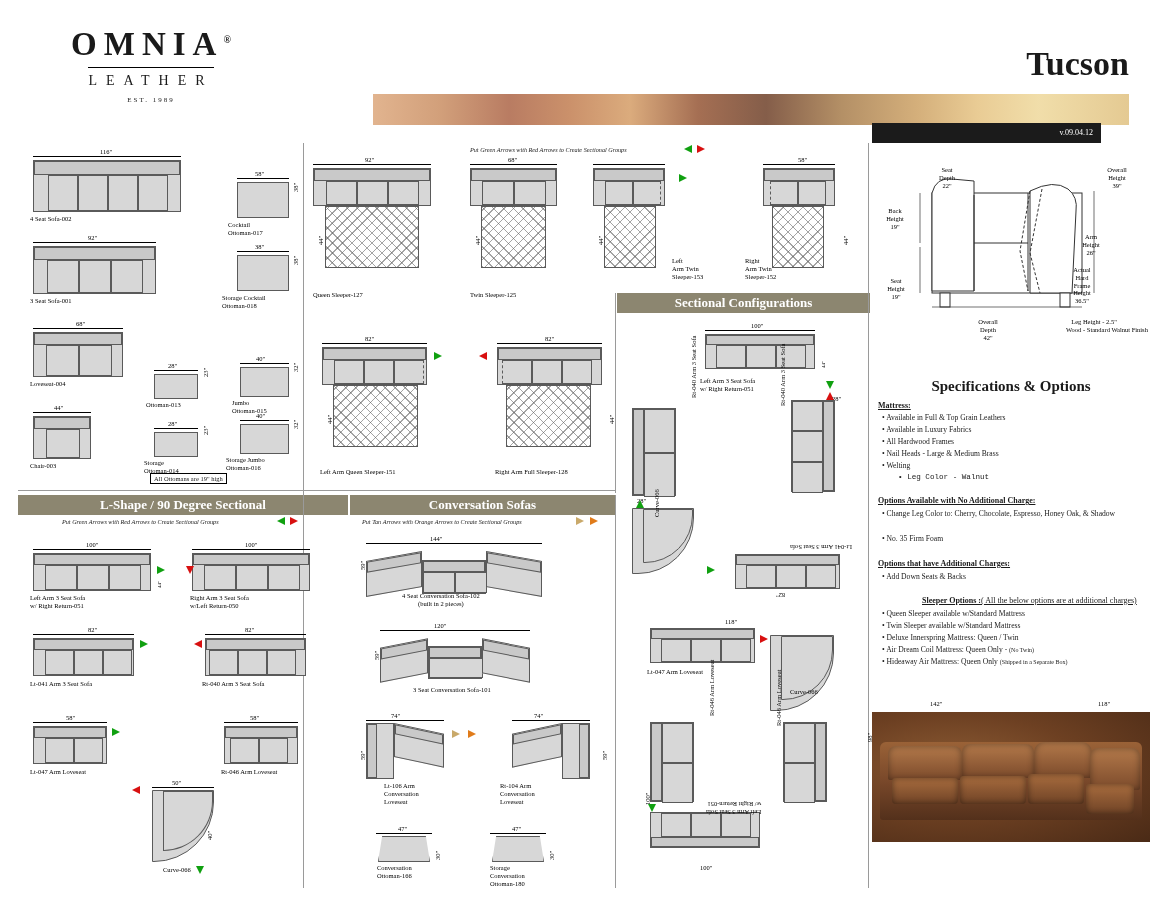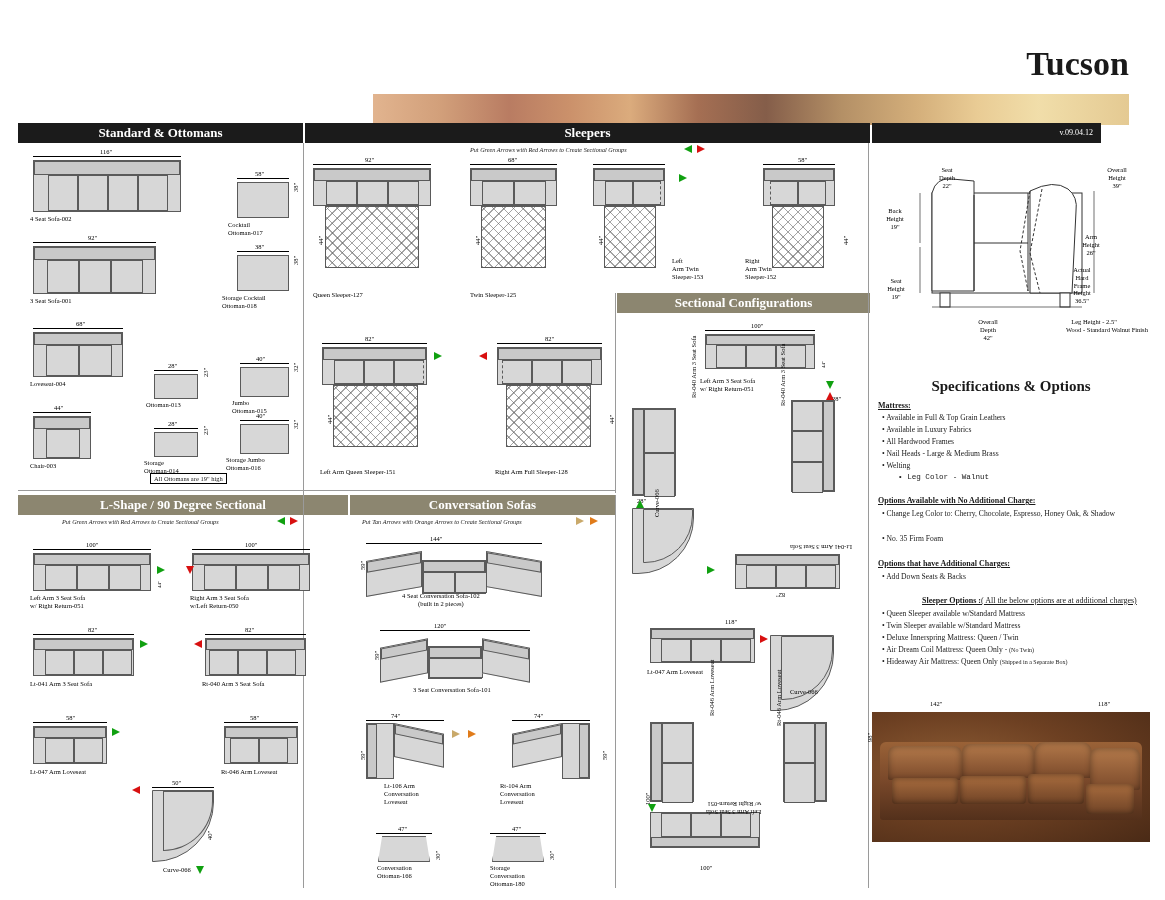--- a/index.html
+++ b/index.html
@@ -128,26 +128,29 @@
 
   .note-block { position:absolute; left:868px; top:848px; width:292px; text-align:center; }
   .note-block .nt { font-size:8px; font-weight:bold; text-decoration:underline; }
   .note-block .nb { font-size:6.6px; line-height:1.35; }
 </style>
 </head>
 <body>
 
 <div class="page">
 
+  <div class="logo">
+    <div class="logo-omnia"><span>OMNIA</span><span class="reg">®</span></div>
+    <div class="logo-leather">LEATHER</div>
+    <div class="logo-est">EST. 1989</div>
+  </div>
 
   <div class="title-tucson">Tucson</div>
   <div class="hero-strip"></div>
 
-  <div class="bar black" style="left:18px; top:123px; width:285px;">Standard &amp; Ottomans</div>
-  <div class="bar black" style="left:305px; top:123px; width:565px;">Sleepers</div>
   <div class="bar black ver" style="left:872px; top:123px; width:229px;">v.09.04.12</div>
 
   <div class="bar tan" style="left:18px; top:495px; width:330px;">L-Shape / 90 Degree Sectional</div>
   <div class="bar tan" style="left:350px; top:495px; width:265px;">Conversation Sofas</div>
   <div class="bar tan" style="left:617px; top:293px; width:253px;">Sectional Configurations</div>
 
   <div class="vline" style="left:303px; top:143px; height:745px;"></div>
   <div class="vline" style="left:615px; top:495px; height:393px;"></div>
   <div class="vline" style="left:615px; top:293px; height:200px;"></div>
   <div class="vline" style="left:868px; top:143px; height:745px;"></div>

